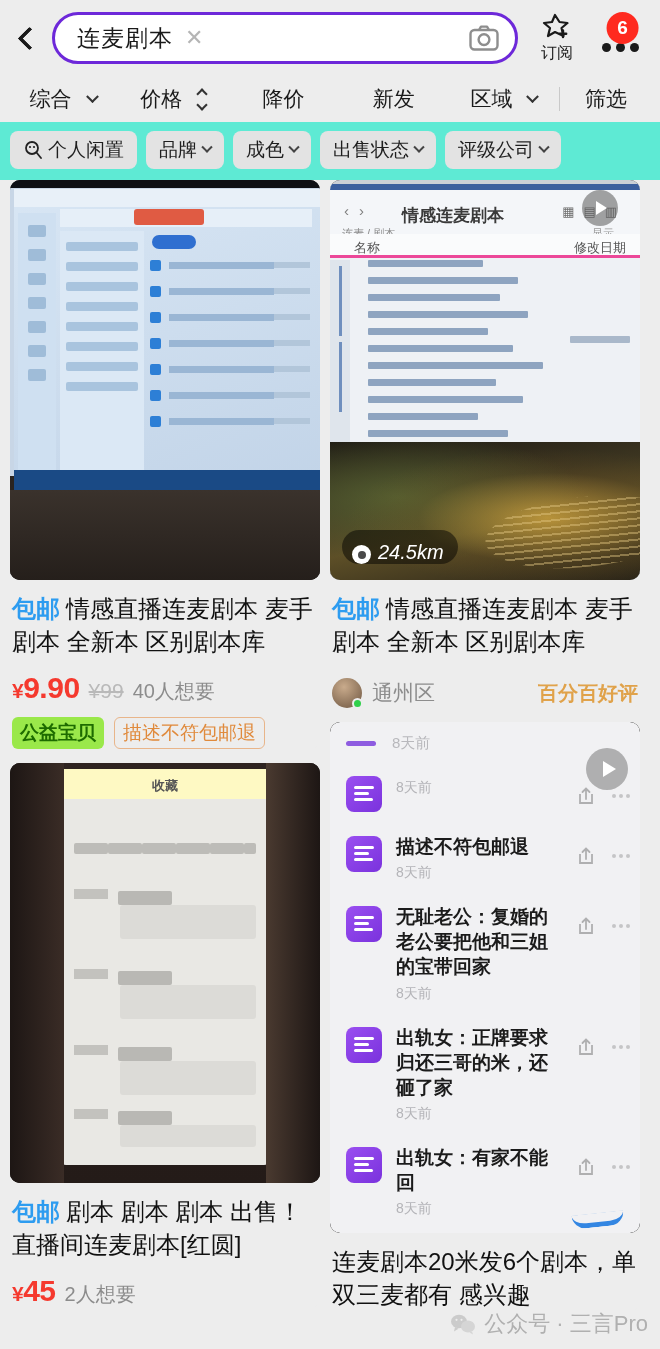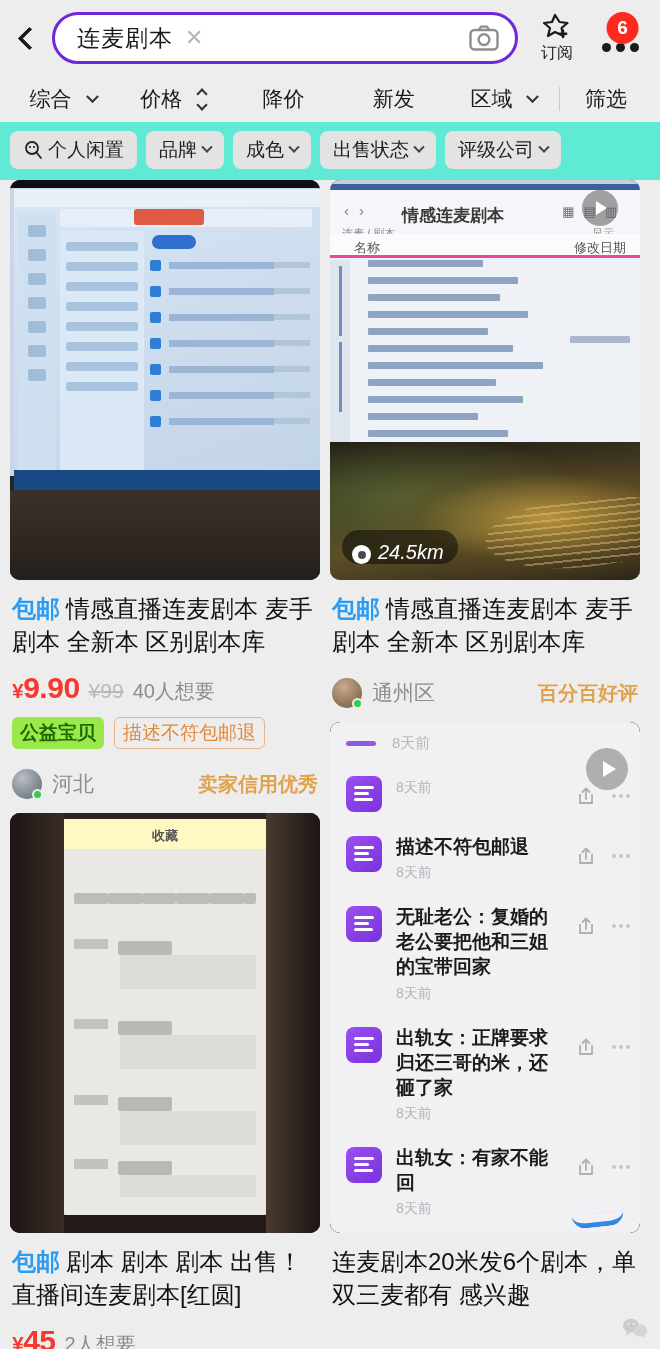--- a/index.html
+++ b/index.html
@@ -476,27 +476,20 @@
           </div>
           <div class="price-row">
             <span class="price"><span class="yen">¥</span><span>9.90</span></span>
             <span class="price-old">¥99</span>
             <span class="want">40人想要</span>
           </div>
           <div class="badges-row">
             <span class="bdg-green">公益宝贝</span>
             <span class="bdg-outline">描述不符包邮退</span>
           </div>
-          <div class="seller-row">
-            <span class="avatar">
-                <i class="on"></i>
-              </span>
-            <span class="seller-loc">河北</span>
-            <span class="seller-tag">卖家信用优秀</span>
-          </div>
         </div>
       </div>
 
       <div class="card">
         <div class="card-media">
           <div class="photo3">
             <div class="p3-phone">
               <div class="p3-bar">
                   <b>收藏</b>
                 </div>
@@ -747,15 +740,16 @@
 
   <div class="watermark">
     <svg class="wechat-icon" viewBox="0 0 26 22">
       <ellipse cx="9" cy="8.5" rx="8" ry="6.8" fill="#b0b0b0"></ellipse>
       <path d="M5 14 L4 18.5 L8.5 15.8 Z" fill="#b0b0b0"></path>
       <ellipse cx="18" cy="13.5" rx="7" ry="6" fill="#c2c2c2"></ellipse>
       <path d="M22 18.5 L23 21.5 L19.5 19.6 Z" fill="#c2c2c2"></path>
       <circle cx="6.5" cy="6.8" r="1.1" fill="#ededed"></circle>
       <circle cx="11.5" cy="6.8" r="1.1" fill="#ededed"></circle>
     </svg>
+    <span>公众号 · 三言Pro</span>
   </div>
 
 </div>
 
 </body></html>

